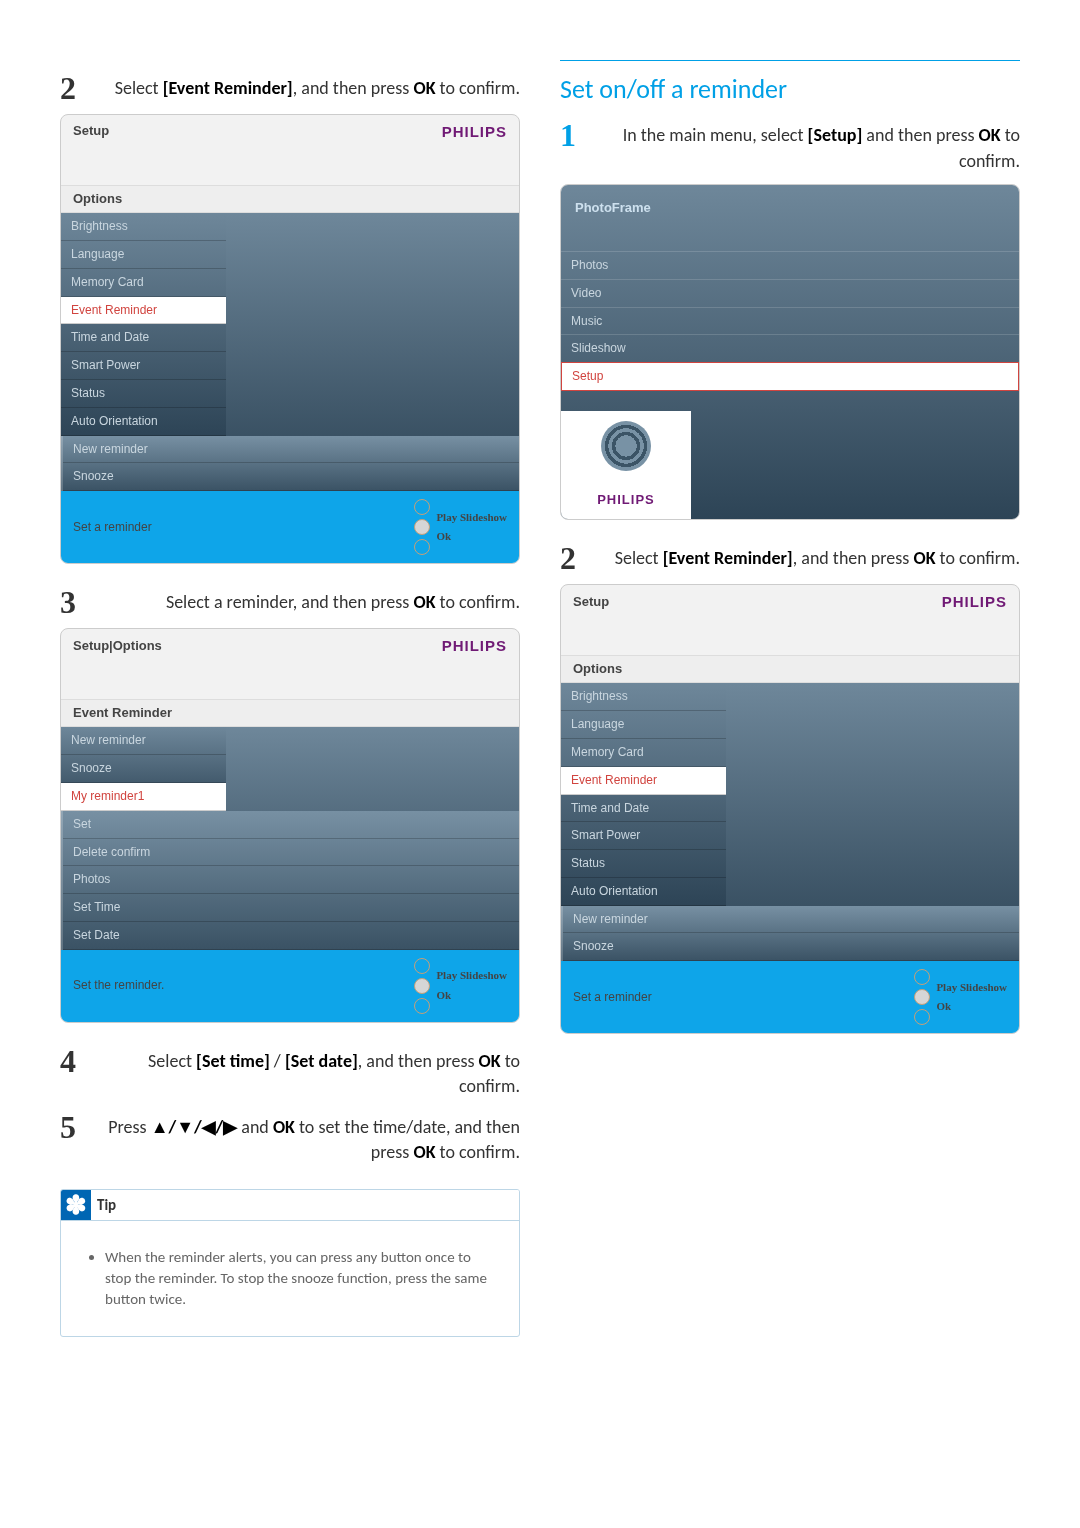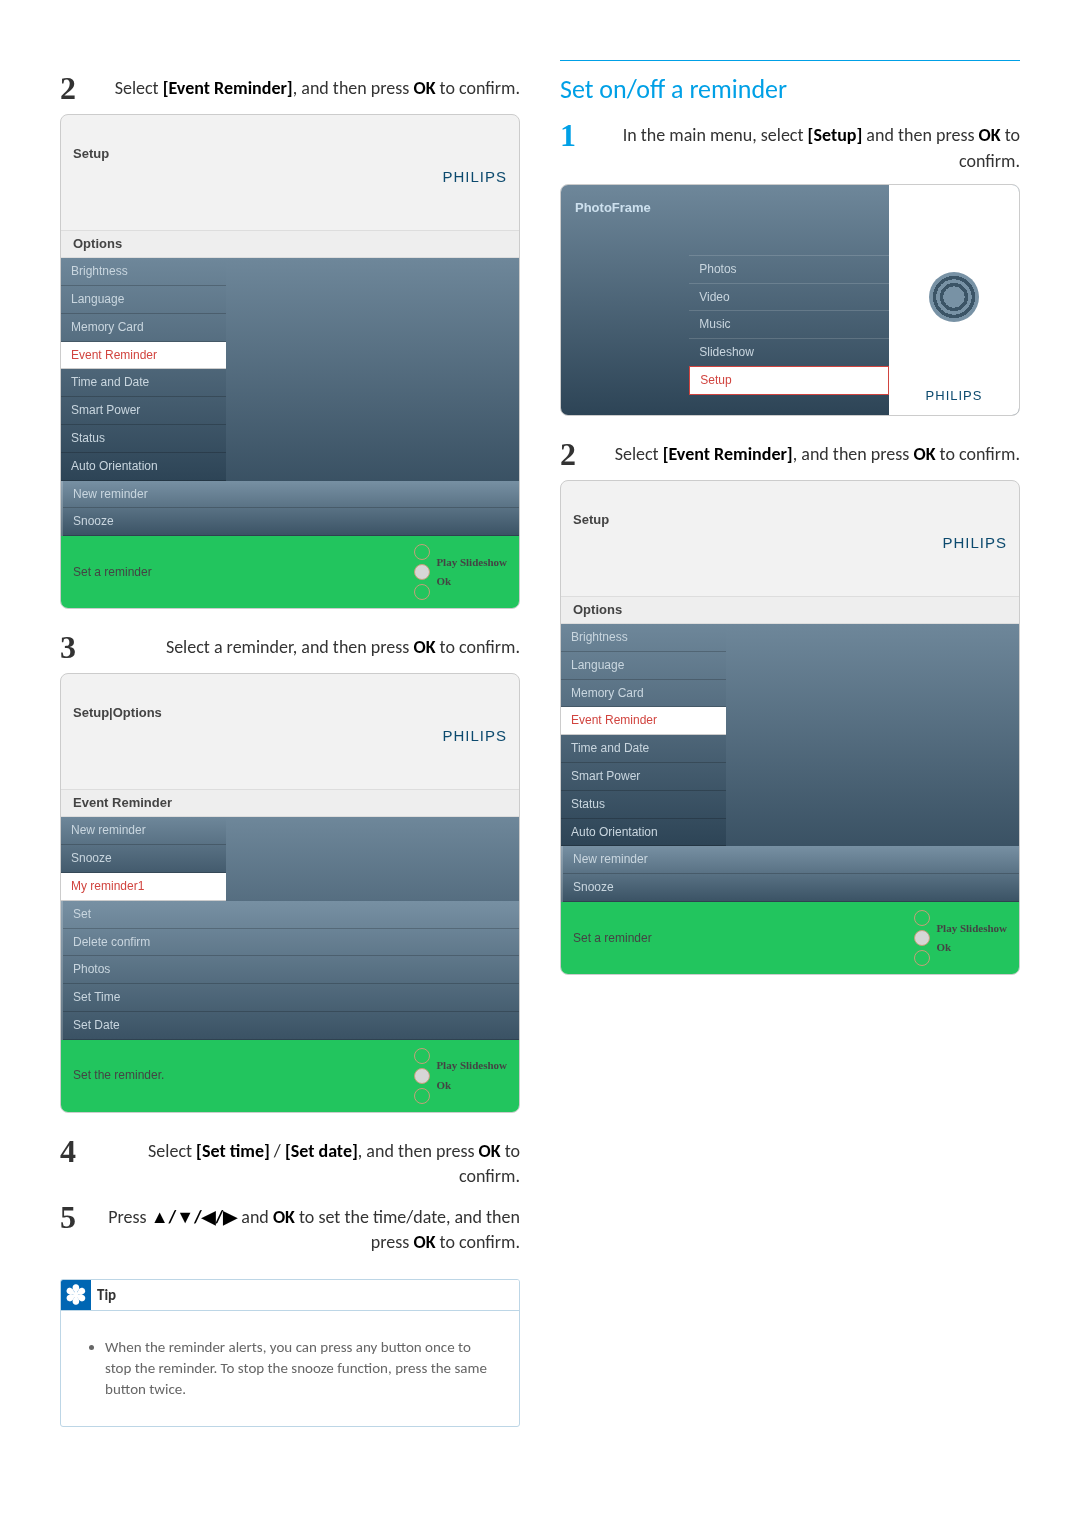--- a/index.html
+++ b/index.html
@@ -52,26 +52,25 @@
     margin: 10px 0 20px 0;
   }
   .ss-head {
     display:flex;
     justify-content: space-between;
     align-items:center;
     padding: 6px 12px;
     font-weight: bold;
   }
   .philips {
-    color:#0c4a6e;
+    color:#701a75;
     font-family: Arial, sans-serif;
-    font-weight: 400;
+    font-weight: 700;
     letter-spacing: 1px;
     font-size: 15px;
-    margin-top: 45px;
   }
   .ss-subhead {
     padding: 4px 12px;
     background:#eee;
     border-top:1px solid #ddd;
     border-bottom:1px solid #ddd;
     font-weight:bold;
     margin-top:37px;
   }
   .ss-body {
@@ -101,36 +100,36 @@
   .ss-col-right {
     flex:1;
     background: linear-gradient(#6e879a, #2d4456);
     border-left:2px solid rgba(255,255,255,0.2);
   }
   .ss-footer {
     display:flex;
     justify-content: space-between;
     align-items:center;
     padding: 8px 12px;
-    background:#22c55e;
+    background:#0ea5e9;
     font-size:12px;
   }
   .ss-footer .right { display:flex; gap:6px; align-items:center; }
   .btnstack { display:flex; flex-direction:column; gap:4px; }
   .circle {
     width:14px; height:14px; border-radius:50%;
     border:1px solid #c4a079;
     display:inline-block;
   }
   .circle.fill { background:#d6d6d6; }
   .btnlabels { display:flex; flex-direction:column; font-weight:bold; gap:4px; font-size:11px;font-family:Liberation Serif, serif; }
 
   
   .photoframe-ss .ss-body {
-    flex-direction: row;
+    flex-direction: column;
     min-height: 230px;
     position: relative;
   }
   .menu-left {
     width: 28%;
   }
   .menu-center {
     flex:1;
     display:flex;
     flex-direction:column;

